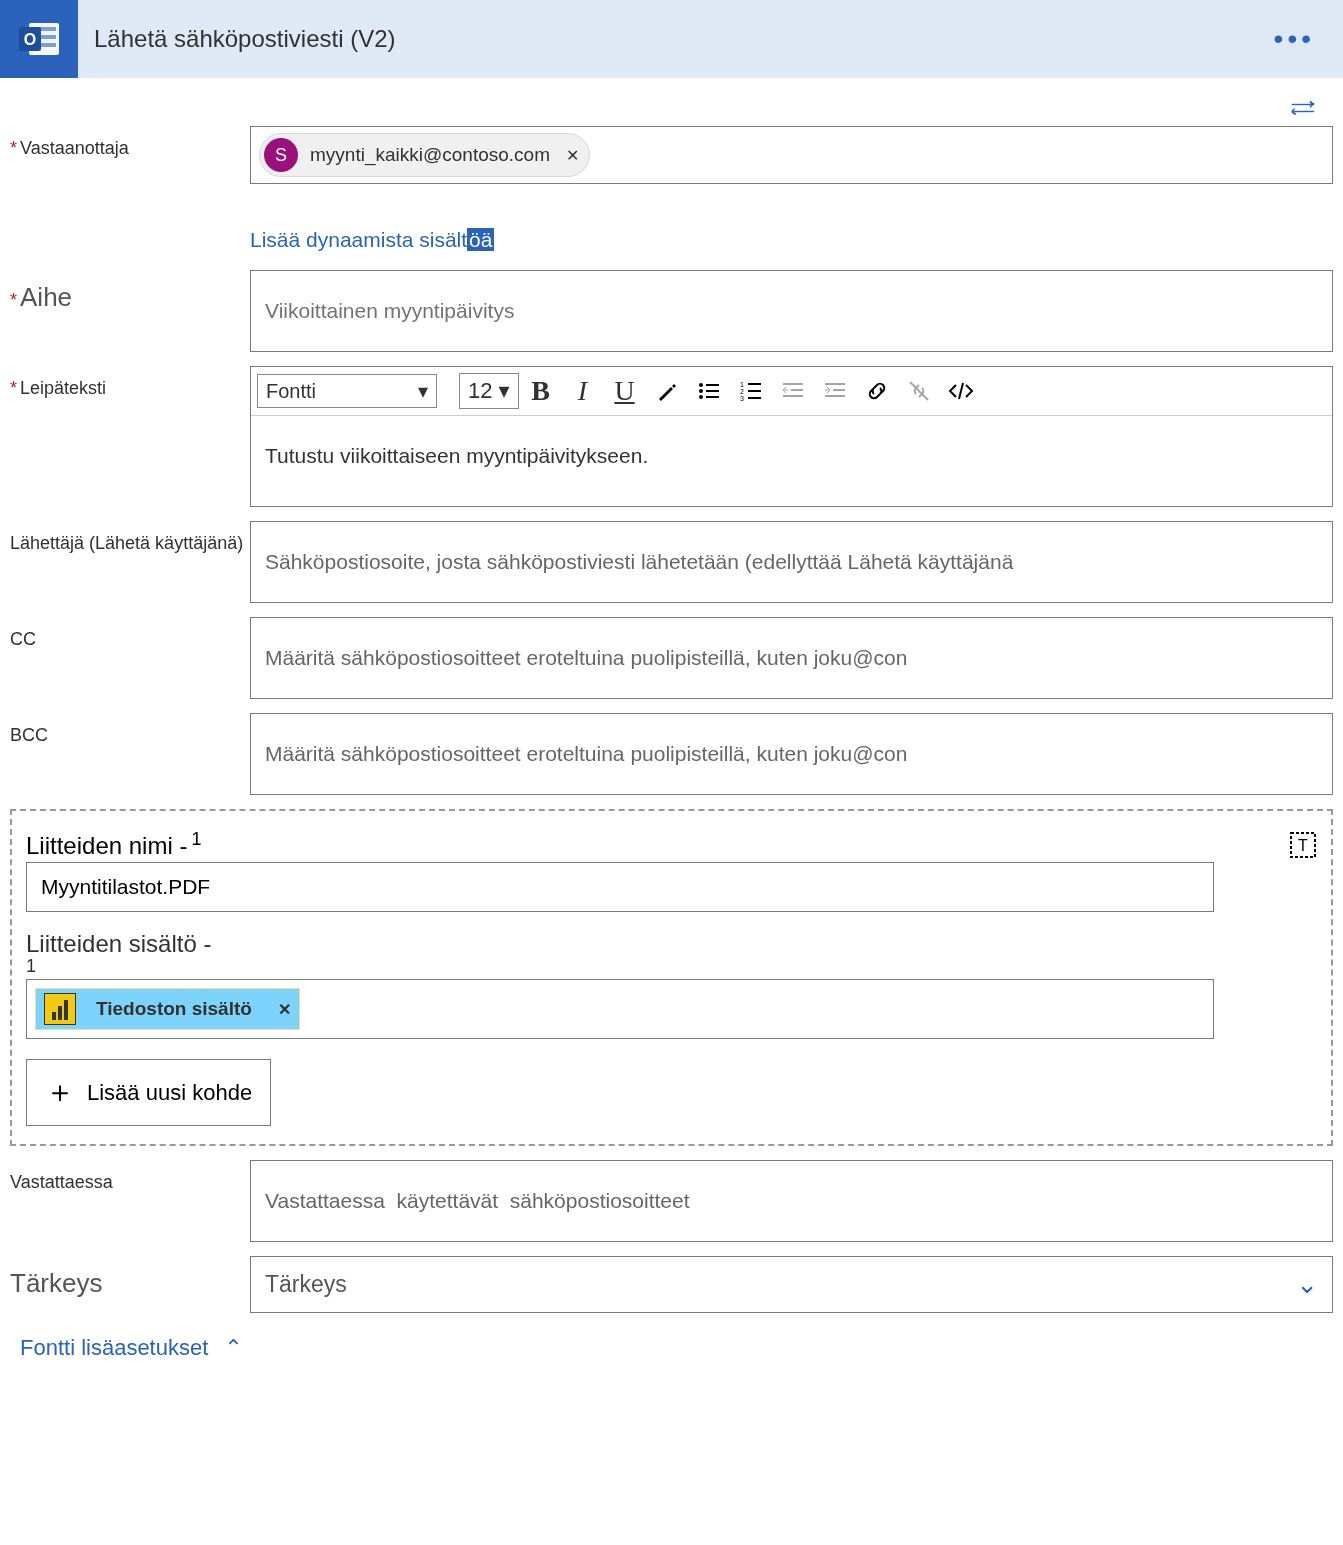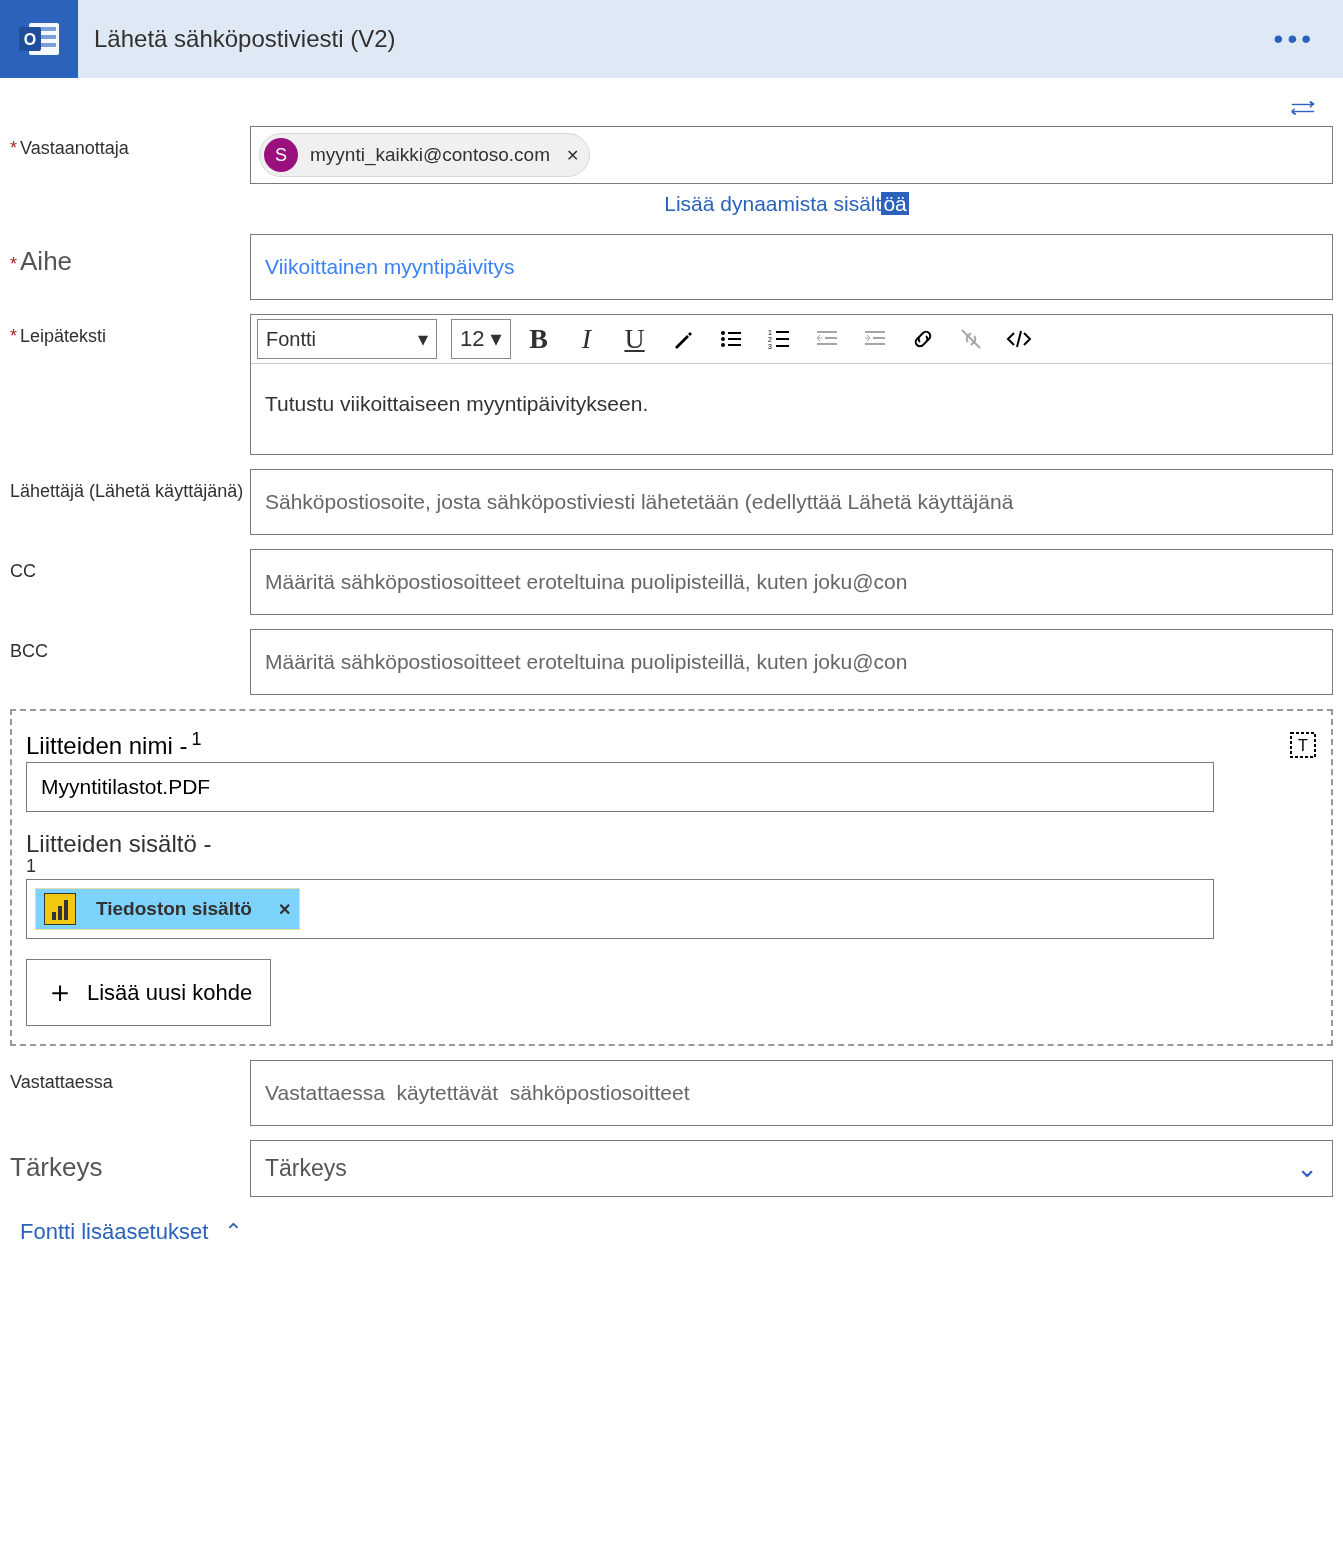--- a/index.html
+++ b/index.html
@@ -57,23 +57,23 @@
     padding-top: 12px;
     font-size: 18px;
     color: #323130;
   }
   .label.big { font-size: 26px; color: #555; }
   .req { color: #b22222; margin-right: 3px; font-size: 18px; }
   .field-wrap { flex: 1; }
   .input {
     width: 100%;
     border: 1px solid #7a7a7a;
-    padding: 20px 14px;
+    padding: 28px 14px;
     font-size: 21px;
-    color: #3b82f6;
+    color: #737373;
     background: #fff;
     min-height: 50px;
     font-family: inherit;
   }
   .input::placeholder { color: #666; }
   .chip-container {
     width: 100%;
     border: 1px solid #7a7a7a;
     padding: 6px 8px;
     display: flex;
@@ -94,59 +94,60 @@
     width: 34px; height: 34px;
     border-radius: 50%;
     background: #9a107d;
     color: #fff;
     display: flex;
     align-items: center;
     justify-content: center;
     font-size: 18px;
   }
   .chip-remove { font-size: 16px; cursor: pointer; margin-left: 4px; }
-  .dyn-link-row { text-align: center; padding: 8px 10px 4px 0; }
+  .dyn-link-row { text-align: left; padding: 8px 10px 4px 0; margin-top: 36px; }
   .dyn-link {
     color: #2a62bc;
     font-size: 21px;
     cursor: pointer;
   }
   .dyn-link .hl {
     background: #2a62bc;
     color: #fff;
     padding: 0 2px;
   }
   .rich-editor {
     border: 1px solid #7a7a7a;
   }
   .toolbar {
     display: flex;
+    align-items: center;
     border-bottom: 1px solid #ccc;
     padding: 4px 6px;
-    gap: 8px;
+    gap: 2px;
   }
   .tb-font {
     border: 1px solid #888;
     padding: 4px 8px;
     display: flex;
     align-items: center;
     justify-content: space-between;
     width: 180px;
     font-size: 20px;
     cursor: pointer;
   }
   .tb-size {
     border: 1px solid #888;
     padding: 4px 8px;
     display: flex;
     align-items: center;
     gap: 6px;
     font-size: 22px;
     cursor: pointer;
-    margin-left: 6px;
+    margin-left: 20px;
   }
   .tb-btn {
     width: 40px; height: 40px;
     display: flex;
     align-items: center;
     justify-content: center;
     cursor: pointer;
     font-size: 26px;
   }
   .tb-btn.bold { font-weight: 900; font-family: serif; font-size: 28px;}

